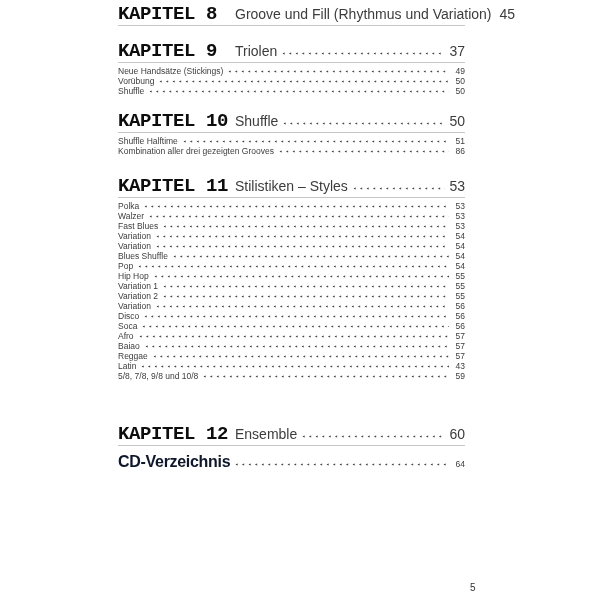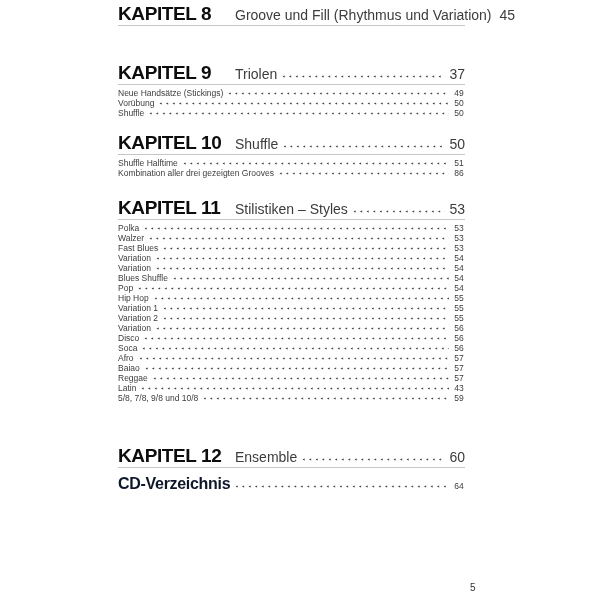--- a/index.html
+++ b/index.html
@@ -27,20 +27,21 @@
     align-items: baseline;
     height: 20px;
   }
   .chapter-name {
     flex: 0 0 117px;
     font-size: 19px;
     font-weight: 700;
     letter-spacing: -0.4px;
     color: #0d0d0d;
     white-space: nowrap;
+    font-family: Liberation Mono, monospace;
   }
   .chapter-sub {
     flex: 1 1 auto;
     display: flex;
     align-items: baseline;
     font-size: 14px;
     color: #3c3c3c;
   }
   .sub-label { white-space: nowrap; }
 
@@ -66,27 +67,27 @@
     height: 8px;
     margin: 0 4px 0 4px;
     background-image: radial-gradient(circle at 3px 1.5px, #4b4b4b 0.85px, rgba(0,0,0,0) 1.15px);
     background-size: 6.5px 3px;
     background-repeat: repeat-x;
     background-position: left bottom 1px;
   }
   .pagenum {
     flex: 0 0 auto;
     min-width: 12px;
-    text-align: center;
+    text-align: right;
     white-space: nowrap;
   }
 
   
   #toc-sections > section:nth-child(1) { margin-top: 0; }
-  #toc-sections > section:nth-child(2) { margin-top: 36px; }
+  #toc-sections > section:nth-child(2) { margin-top: 14px; }
   #toc-sections > section:nth-child(3) { margin-top: 14px; }
   #toc-sections > section:nth-child(4) { margin-top: 19px; }
   #toc-sections > section:nth-child(5) { margin-top: 42px; }
 
   
   .cd-row {
     display: flex;
     align-items: baseline;
     margin-top: 7px;
     height: 20px;

